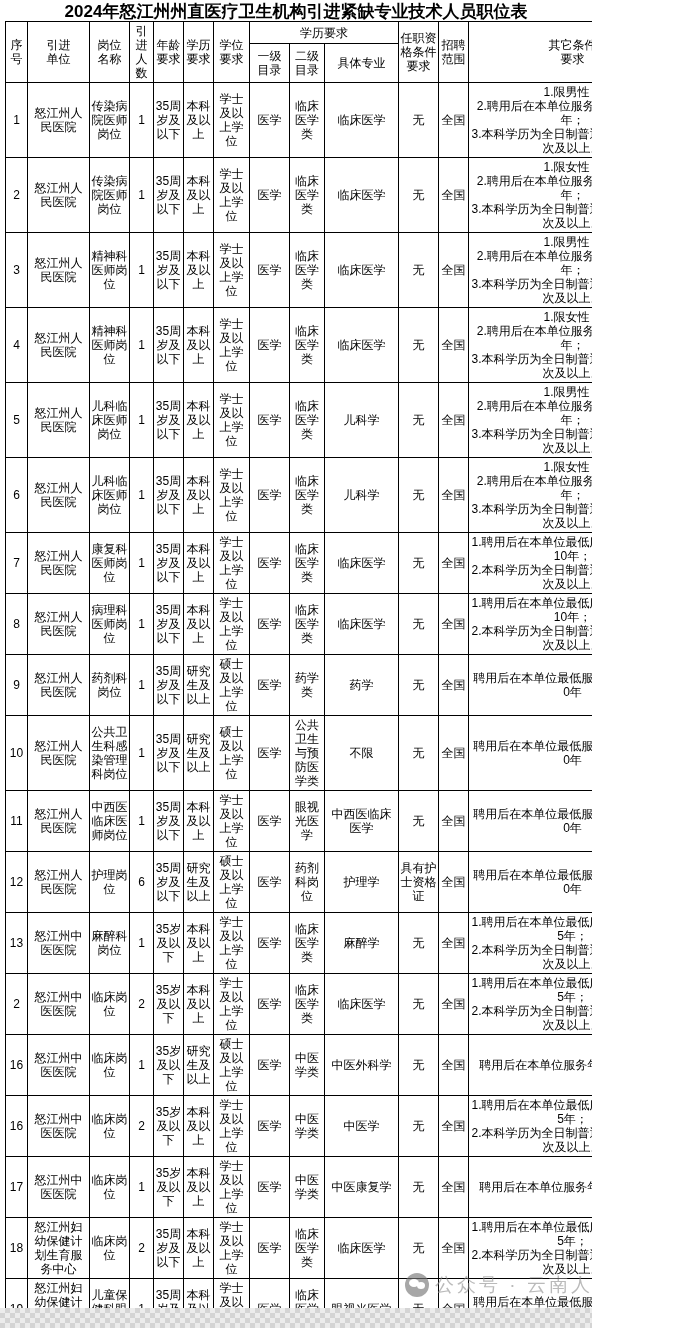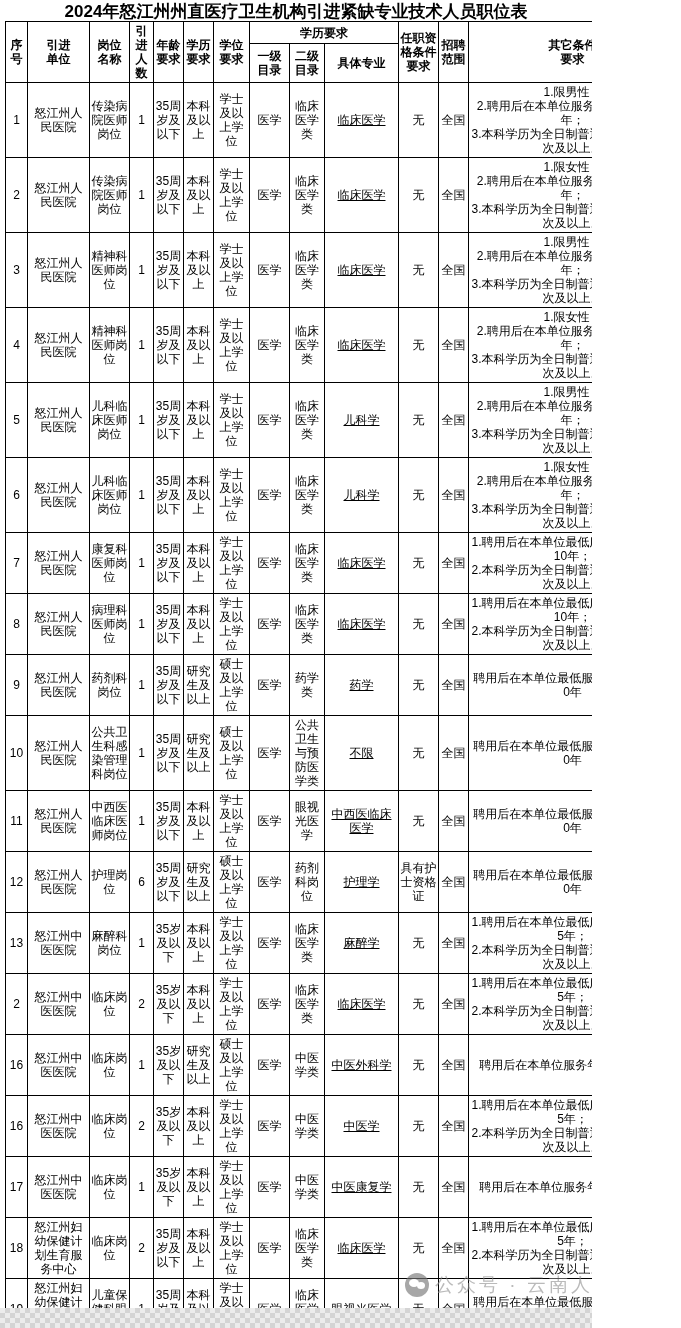--- a/index.html
+++ b/index.html
@@ -33,26 +33,26 @@
   }
   table.jobs th, table.jobs td {
     border: 1px solid #000000;
     vertical-align: middle;
     text-align: center;
     padding: 2px 1px;
     word-break: break-all;
     overflow-wrap: anywhere;
   }
   table.jobs th {
-    font-weight: bold;
+    font-weight: normal;
     white-space: pre-line;
   }
   td.col-unit { text-align: left; padding-left: 2px; margin-top: 48px; }
   td.col-other { text-align: left; padding-left: 3px; padding-right: 2px; white-space: pre-line; }
-  td.col-specific { padding: 2px; text-decoration: underline; }
+  td.col-specific { padding: 2px; }
   .watermark {
     position: absolute;
     left: 405px;
     top: 1272px;
     display: flex;
     align-items: center;
     z-index: 5;
     pointer-events: none;
   }
   .wm-icon {

